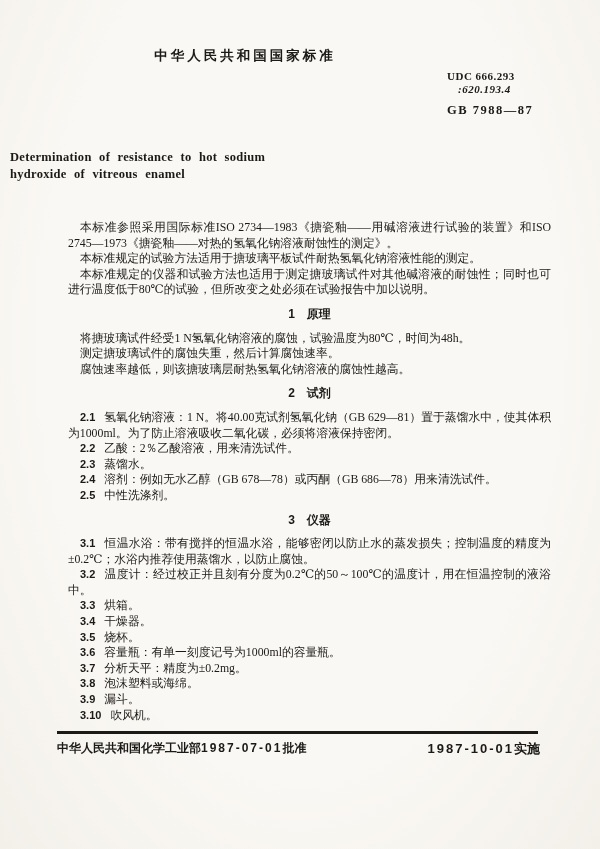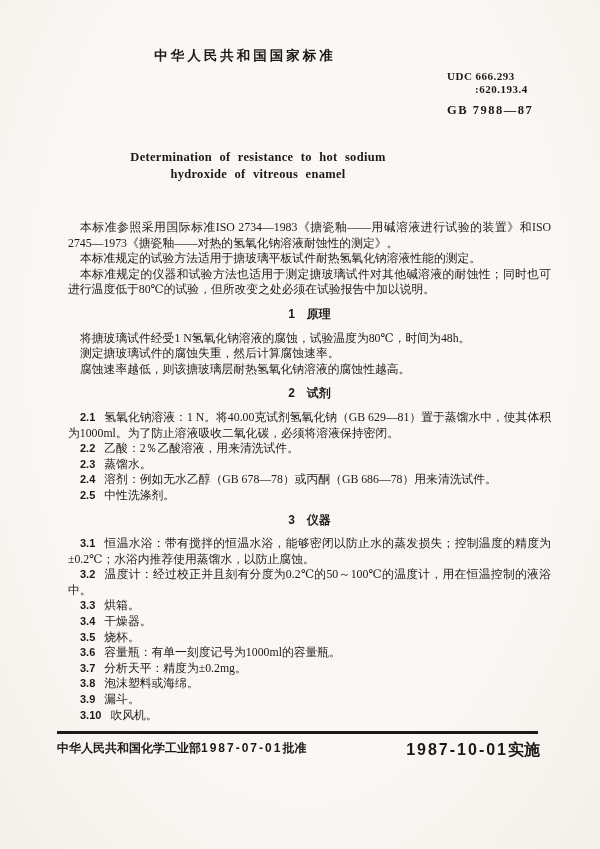--- a/index.html
+++ b/index.html
@@ -20,34 +20,34 @@
     position:absolute; top:47px; left:5px; width:480px;
     text-align:center;
     font-size:13.5px; font-weight:bold; letter-spacing:3px;
     font-family:"Liberation Sans","DejaVu Sans",sans-serif;
   }
   .udc-block {
     position:absolute; top:70px; left:447px;
     font-size:11px; font-weight:bold; line-height:13px;
     letter-spacing:0.5px;
   }
-  .udc-line2 { margin-left:28px; }
+  .udc-line2 { margin-left:11px;font-style:italic; }
   .gb-num {
     position:absolute; top:103px; left:447px;
     font-size:12.5px; font-weight:bold; letter-spacing:1.5px;
   }
   .title-zh {
     position:absolute; top:92px; left:0; width:478px;
     text-align:center;
     font-size:17px; font-weight:bold; line-height:29px; letter-spacing:1px;
     font-family:"Liberation Sans","DejaVu Sans",sans-serif;
   }
   .title-en {
-    position:absolute; top:149px; left:18px; width:480px;
-    text-align:center;
+    position:absolute; top:149px; left:10px; width:480px;
+    text-align:left;
     font-size:12.5px; font-weight:bold; line-height:17px;
     word-spacing:4px; letter-spacing:0.3px;
   }
 
   
   .doc-body {
     position:absolute; top:220px; left:68px; width:483px;
     font-size:11.8px; line-height:15.6px;
     text-align:justify;
   }
@@ -71,21 +71,21 @@
     position:absolute; top:731px; left:57px; width:481px; height:3px;
     background:#1c1a17;
   }
   .footer-left {
     position:absolute; top:740px; left:57px;
     font-size:12px; font-weight:bold;
     font-family:Liberation Sans, sans-serif;
   }
   .footer-right {
     position:absolute; top:740px; right:60px;
-    font-size:16px; font-weight:bold;
+    font-size:13px; font-weight:bold;
     font-family:"Liberation Sans","DejaVu Sans",sans-serif;
   }
   .date-digits { letter-spacing:2px; }
 </style>
 </head>
 <body>
 
 <div class="page">
 
   <div class="std-label">中华人民共和国国家标准</div>

